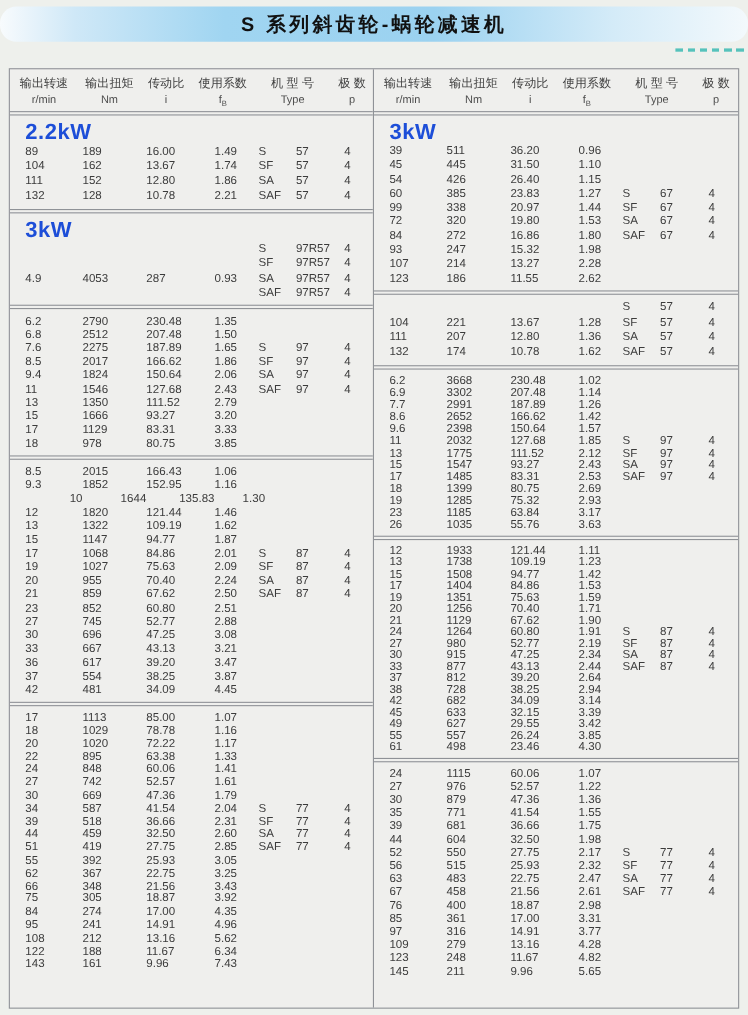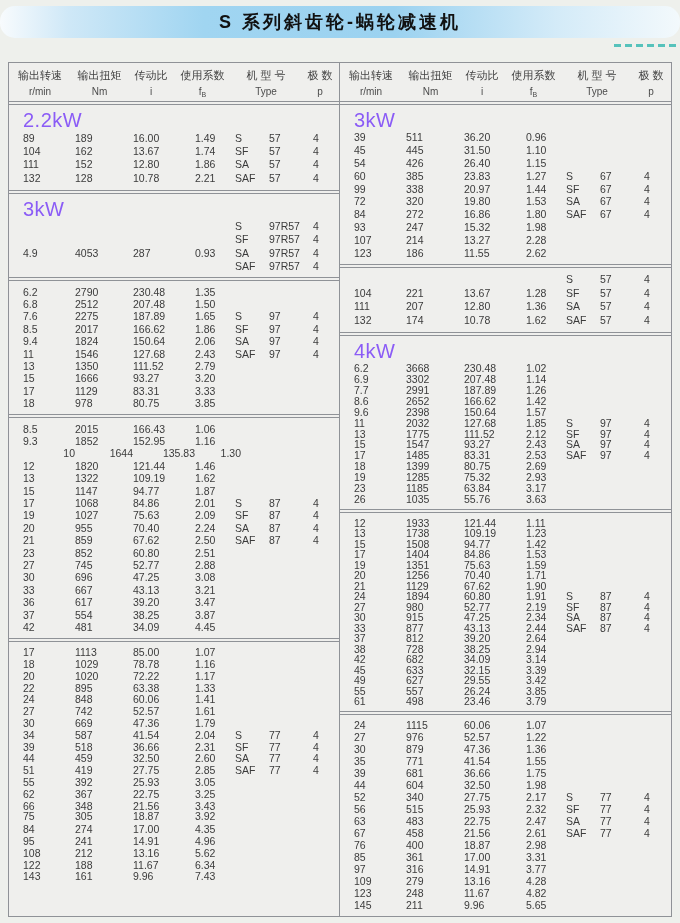--- a/index.html
+++ b/index.html
@@ -59,21 +59,21 @@
     border-top:1px solid var(--line);
     border-bottom:1px solid var(--line);
   }
   .block{
     flex:0 0 auto;
     padding:4px 0 5px 0;
     position:relative;
   }
   .block.grow{flex:1 1 auto;}
   .power{
-    font-size:20px;font-weight:normal;color:#8b5cf6;
+    font-size:20px;font-weight:bold;color:#1d4ed8;
     padding-left:14px;height:22px;line-height:22px;
     letter-spacing:.5px;
   }
   .rows-area{position:relative;}
   .drow{
     position:absolute;left:0;width:100%;
     display:grid;grid-template-columns:52px 58px 62px 46px;
     padding-left:14px;
     font-size:10.5px;color:var(--ink);
     align-items:center;white-space:nowrap;
@@ -714,21 +714,20 @@
           </div>
           <div class="trow" style="top: 41.4px; height: 13.8px;">
             <span>SAF</span>
             <span>57</span>
             <span>4</span>
           </div>
         </div>
       </div>
       <div class="sep"></div>
       <div class="block">
-        <div class="power">4kW</div>
         <div class="rows-area" style="height: 141.7px;">
           <div class="drow" style="top: 0px; height: 10.9px;">
             <span>6.2</span>
             <span>3668</span>
             <span>230.48</span>
             <span>1.02</span>
           </div>
           <div class="drow" style="top: 10.9px; height: 10.9px;">
             <span>6.9</span>
             <span>3302</span>
@@ -863,21 +862,21 @@
             <span>1.71</span>
           </div>
           <div class="drow" style="top: 63px; height: 10.5px;">
             <span>21</span>
             <span>1129</span>
             <span>67.62</span>
             <span>1.90</span>
           </div>
           <div class="drow" style="top: 73.5px; height: 10.5px;">
             <span>24</span>
-            <span>1894</span>
+            <span>1264</span>
             <span>60.80</span>
             <span>1.91</span>
           </div>
           <div class="drow" style="top: 84px; height: 10.5px;">
             <span>27</span>
             <span>980</span>
             <span>52.77</span>
             <span>2.19</span>
           </div>
           <div class="drow" style="top: 94.5px; height: 10.5px;">
@@ -925,21 +924,21 @@
           <div class="drow" style="top: 168px; height: 10.5px;">
             <span>55</span>
             <span>557</span>
             <span>26.24</span>
             <span>3.85</span>
           </div>
           <div class="drow" style="top: 178.5px; height: 10.5px;">
             <span>61</span>
             <span>498</span>
             <span>23.46</span>
-            <span>3.79</span>
+            <span>4.30</span>
           </div>
           <div class="trow" style="top: 73.5px; height: 10.5px;">
             <span>S</span>
             <span>87</span>
             <span>4</span>
           </div>
           <div class="trow" style="top: 84px; height: 10.5px;">
             <span>SF</span>
             <span>87</span>
             <span>4</span>
@@ -990,21 +989,21 @@
             <span>1.75</span>
           </div>
           <div class="drow" style="top: 60px; height: 12px;">
             <span>44</span>
             <span>604</span>
             <span>32.50</span>
             <span>1.98</span>
           </div>
           <div class="drow" style="top: 72px; height: 12px;">
             <span>52</span>
-            <span>340</span>
+            <span>550</span>
             <span>27.75</span>
             <span>2.17</span>
           </div>
           <div class="drow" style="top: 84px; height: 12px;">
             <span>56</span>
             <span>515</span>
             <span>25.93</span>
             <span>2.32</span>
           </div>
           <div class="drow" style="top: 96px; height: 12px;">

